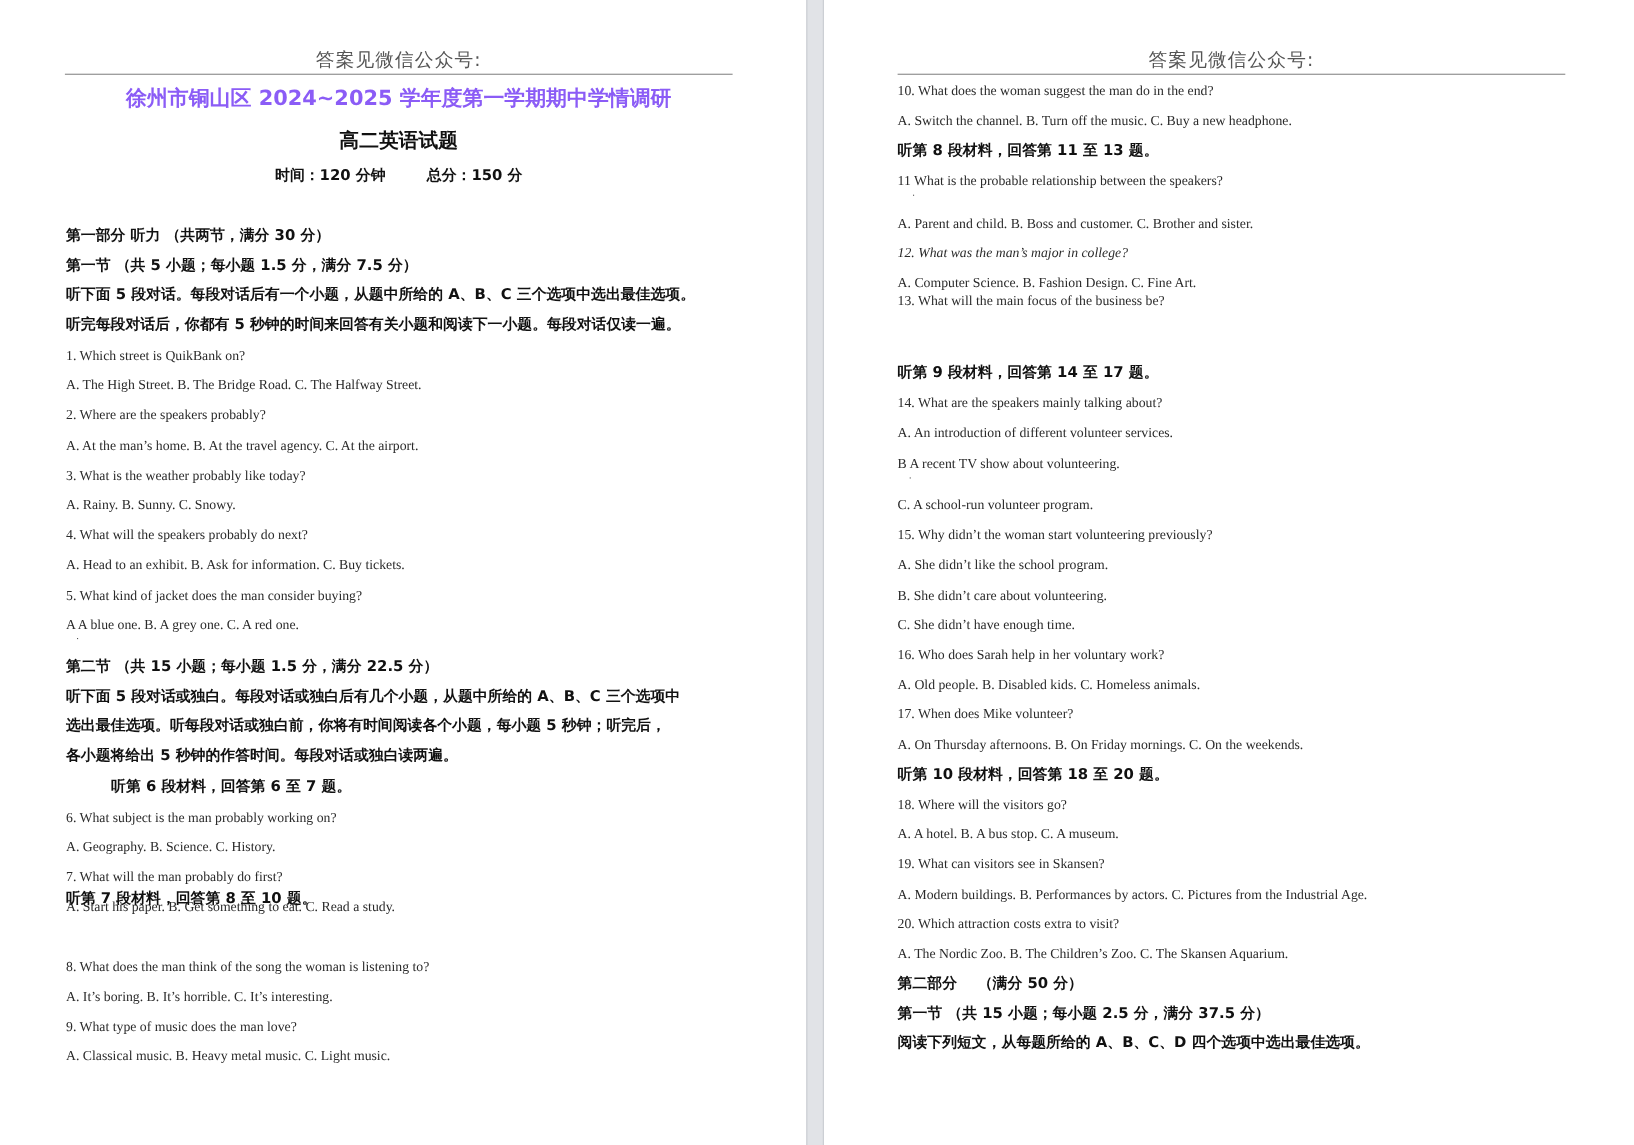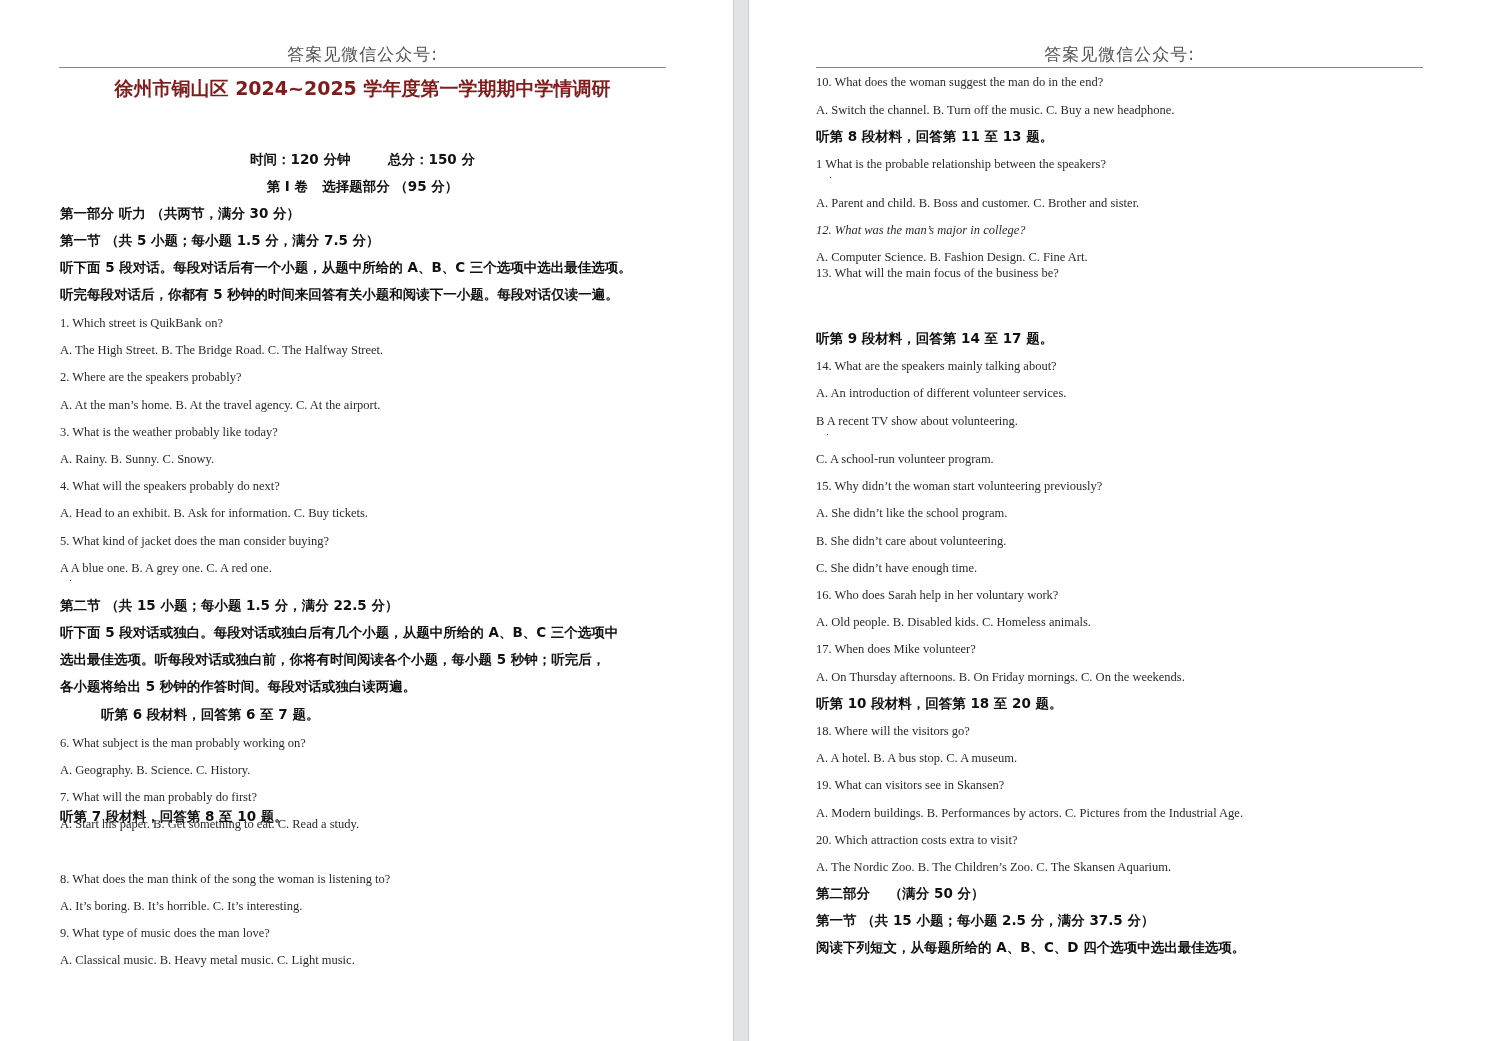--- a/index.html
+++ b/index.html
@@ -38,21 +38,21 @@
     position: absolute; white-space: nowrap;
   }
   .page-left .line { left: 60px; }
   .page-right .line { left: 66px; }
   .q { font-size: 12.5px; color: #2a2a2a; }
   .cn-bold {
     font-family: "DejaVu Sans", sans-serif; font-weight: bold; font-size: 13.5px; color: #111;
   }
   .title-main {
     position: absolute; left: 59px; width: 607px; text-align: center;
-    font-family: "DejaVu Sans", sans-serif; font-weight: bold; font-size: 19px; color: #7f1d1d;
+    font-family: "DejaVu Sans", sans-serif; font-weight: bold; font-size: 19px; color: #8b5cf6;
   }
   .title-sub {
     position: absolute; left: 59px; width: 607px; text-align: center;
     font-family: "DejaVu Sans", sans-serif; font-weight: bold; font-size: 18px; color: #111;
   }
   .center-bold {
     position: absolute; left: 59px; width: 607px; text-align: center;
     font-family: "DejaVu Sans", sans-serif; font-weight: bold; font-size: 13.5px; color: #111;
     white-space: pre;
   }
@@ -61,22 +61,22 @@
   }
 </style>
 </head>
 <body>
 
 <div class="page page-left">
   <div class="header">答案见微信公众号:</div>
   <div class="header-rule"></div>
 
   <div class="title-main" style="top:76px;">徐州市铜山区 2024~2025 学年度第一学期期中学情调研</div>
+  <div class="title-sub" style="top:116px;">高二英语试题</div>
   <div class="center-bold" style="top:151px;">时间：120 分钟        总分：150 分</div>
-  <div class="center-bold" style="top:178px;">第 I 卷   选择题部分 （95 分）</div>
 
   <div class="line cn-bold" style="top:205px;">第一部分   听力 （共两节，满分 30 分）</div>
   <div class="line cn-bold" style="top:232px;">第一节 （共 5 小题；每小题 1.5 分，满分 7.5 分）</div>
   <div class="line cn-bold" style="top:259px;">听下面 5 段对话。每段对话后有一个小题，从题中所给的 A、B、C 三个选项中选出最佳选项。</div>
   <div class="line cn-bold" style="top:286px;">听完每段对话后，你都有 5 秒钟的时间来回答有关小题和阅读下一小题。每段对话仅读一遍。</div>
 
   <div class="line q" style="top:316px;">1. Which street is QuikBank on?</div>
   <div class="line q" style="top:343px;">A. The High Street. B. The Bridge Road. C. The Halfway Street.</div>
   <div class="line q" style="top:370px;">2. Where are the speakers probably?</div>
   <div class="line q" style="top:398px;">A. At the man’s home.    B. At the travel agency. C. At the airport.</div>
@@ -107,21 +107,21 @@
 
 <div class="gutter"></div>
 
 <div class="page page-right">
   <div class="header">答案见微信公众号:</div>
   <div class="header-rule"></div>
 
   <div class="line q" style="top:75px;">10. What does the woman suggest the man do in the end?</div>
   <div class="line q" style="top:103px;">A. Switch the channel.    B. Turn off the music. C. Buy a new headphone.</div>
   <div class="line cn-bold" style="top:128px;">听第 8 段材料，回答第 11 至 13 题。</div>
-  <div class="line q" style="top:157px;">1   What is the probable relationship between the speakers?</div>
+  <div class="line q" style="top:157px;">11   What is the probable relationship between the speakers?</div>
   <div class="speck" style="left:80px; top:177px;"></div>
   <div class="line q" style="top:196px;">A. Parent and child.    B. Boss and customer.    C. Brother and sister.</div>
   <div class="line q" style="top:223px;font-style:italic;">12. What was the man’s major in college?</div>
   <div class="line q" style="top:250px;">A. Computer Science.    B. Fashion Design. C. Fine Art.</div>
   <div class="line q" style="top:266px;">13. What will the main focus of the business be?</div>
   <div class="line cn-bold" style="top:330px;">听第 9 段材料，回答第 14 至 17 题。</div>
   <div class="line q" style="top:359px;">14. What are the speakers mainly talking about?</div>
   <div class="line q" style="top:386px;">A. An introduction of different volunteer services.</div>
   <div class="line q" style="top:414px;">B   A recent TV show about volunteering.</div>
   <div class="speck" style="left:77px; top:434px;"></div>

